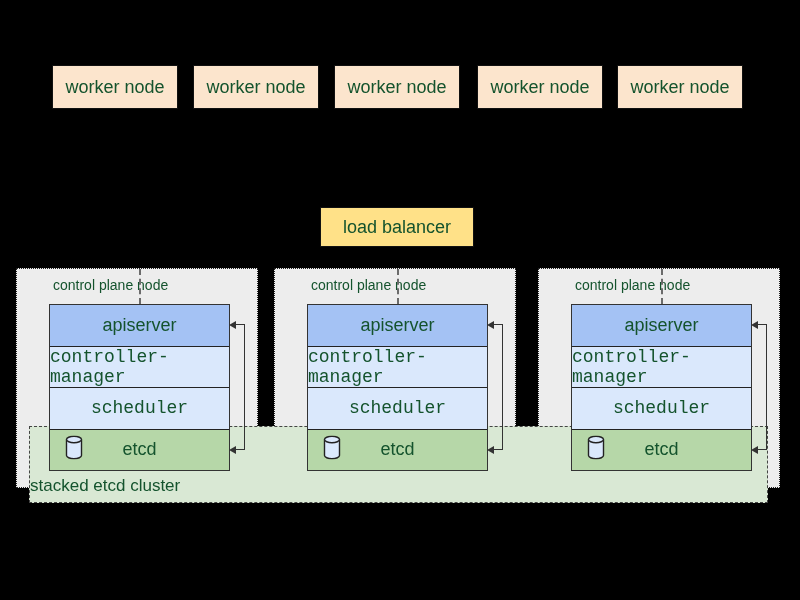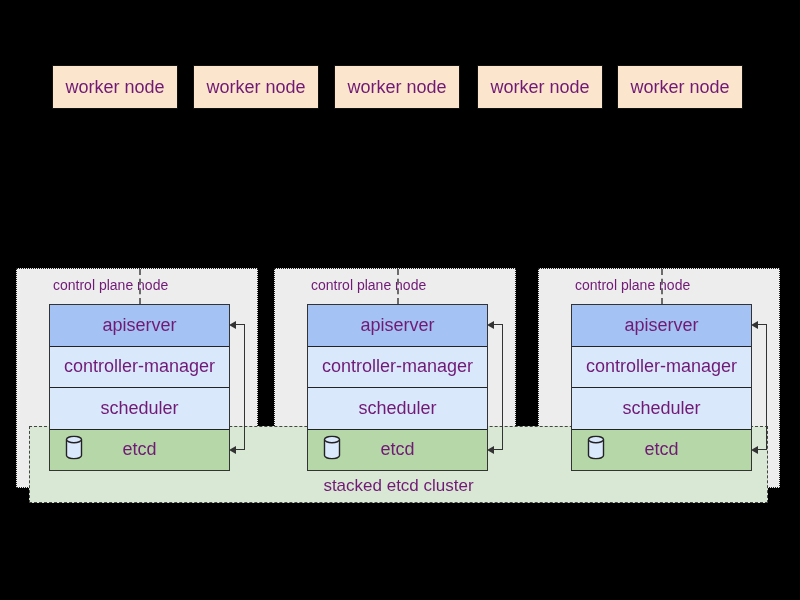--- a/index.html
+++ b/index.html
@@ -1,18 +1,18 @@
 <!DOCTYPE html>
 <html><head>
 <meta charset="utf-8">
 <style>
   html,body{margin:0;padding:0;background:#000;}
   #canvas{
     position:relative;width:800px;height:600px;background:#000000;
-    font-family:"Liberation Sans","DejaVu Sans",sans-serif;color:#701a75;overflow:hidden;
+    font-family:"Liberation Sans","DejaVu Sans",sans-serif;color:#14532d;overflow:hidden;
   }
   
   .worker{
     position:absolute;top:65px;width:126px;height:44px;box-sizing:border-box;
     background:#fce5cd;border:1px solid #111;
     display:flex;align-items:center;justify-content:center;font-size:18px;
   }
   
   .lb{
     position:absolute;left:320px;top:207px;width:154px;height:40px;box-sizing:border-box;
@@ -34,41 +34,41 @@
   .stack{
     position:absolute;left:32px;top:35px;width:181px;height:167px;box-sizing:border-box;
     border:1.5px solid #333;display:flex;flex-direction:column;z-index:2;
   }
   .row{
     position:relative;flex:1;display:flex;align-items:center;justify-content:center;
     font-size:18px;border-top:1px solid #222;
   }
   .row:first-child{border-top:none;}
   .row-apiserver{background:#a4c2f4;}
-  .row-mid{background:#dae8fc;}
+  .row-mid{background:#dae8fc;font-family:Liberation Mono, monospace;}
   .row-etcd{background:#b6d7a8;align-items:center;}
   .cyl{position:absolute;left:15px;top:50%;transform:translateY(-50%);}
   
   .varrow{position:absolute;left:227px;top:56px;height:125px;width:0;border-left:1.5px solid #333;z-index:2;}
   .harrow{position:absolute;width:10px;height:0;border-top:1.5px solid #333;left:218px;z-index:2;}
   .harrow.h1{top:55px;}
   .harrow.h2{top:180px;}
   .ahead{
     position:absolute;left:212px;width:0;height:0;z-index:2;
     border-top:4px solid transparent;border-bottom:4px solid transparent;border-right:7px solid #333;
   }
   .ahead.a1{top:52px;}
   .ahead.a2{top:177px;}
   
   .band{
     position:absolute;left:29px;top:426px;width:739px;height:77px;box-sizing:border-box;
     background:#d9e8d4;border:1.5px dashed #444;z-index:1;
   }
   .bandlabel{
-    position:absolute;left:0;right:0;bottom:6px;text-align:center;font-size:17px;z-index:2;
+    position:absolute;left:0;right:0;bottom:6px;text-align:left;font-size:17px;z-index:2;
   }
 </style>
 </head>
 <body>
 
 <div id="canvas">
 
   <div class="worker" style="left:52px">
       <span>worker node</span>
     </div>
@@ -78,20 +78,23 @@
   <div class="worker" style="left:334px">
       <span>worker node</span>
     </div>
   <div class="worker" style="left:477px">
       <span>worker node</span>
     </div>
   <div class="worker" style="left:617px">
       <span>worker node</span>
     </div>
 
+  <div class="lb">
+    <span>load balancer</span>
+  </div>
 
   <div class="cpnode" style="left:16px">
     <span class="cplabel">control plane node</span>
     <div class="connector"></div>
     <div class="stack">
       <div class="row row-apiserver">
           <span>apiserver</span>
         </div>
       <div class="row row-mid">
           <span>controller-manager</span>

